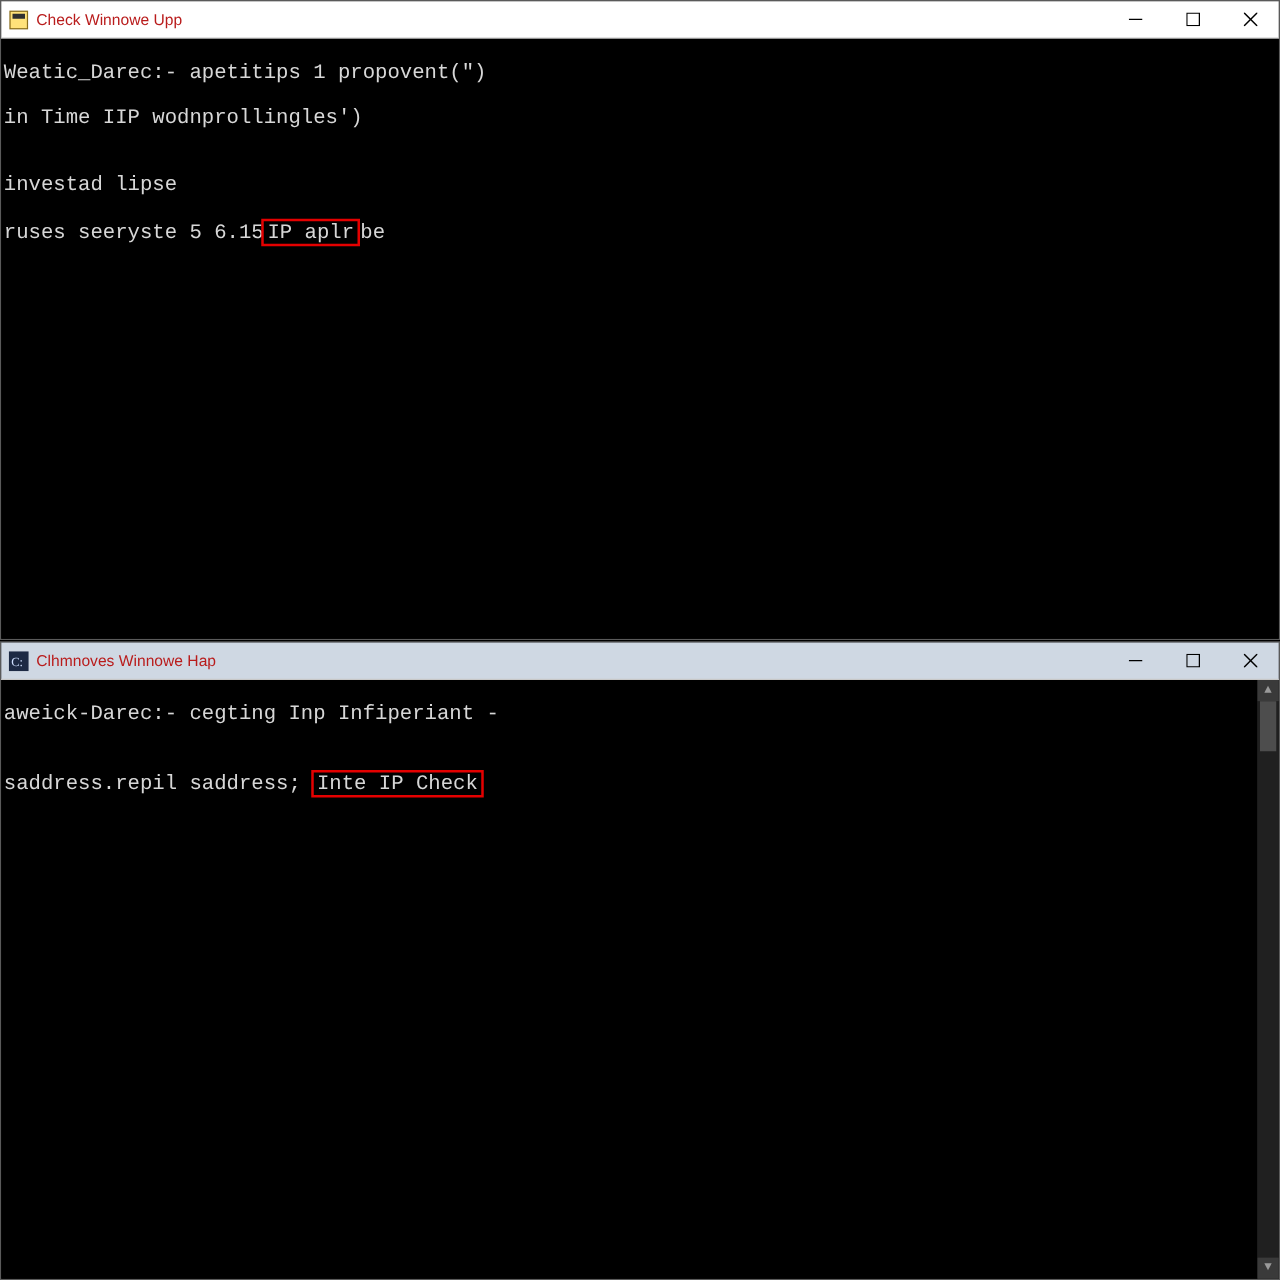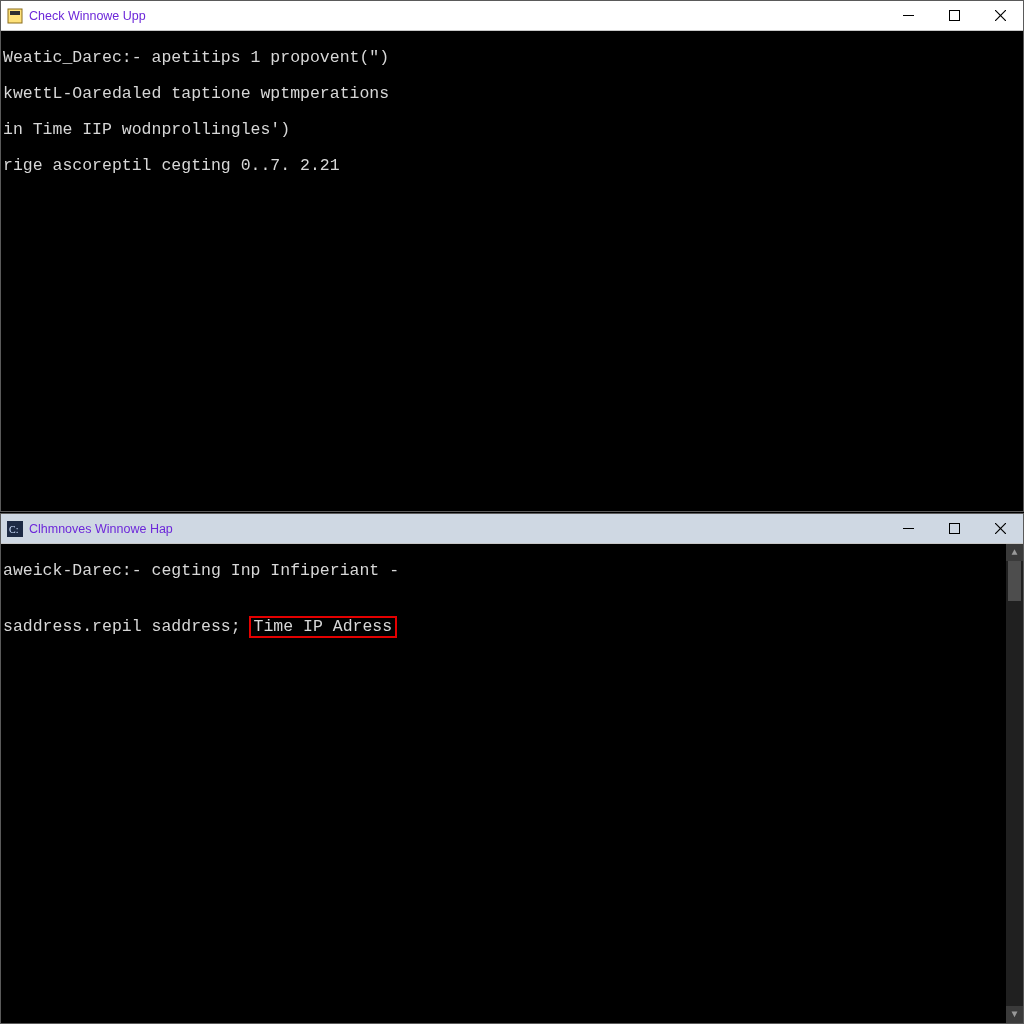--- a/index.html
+++ b/index.html
@@ -18,21 +18,21 @@
     border: 1px solid #5a5a5a;
   }
   .titlebar {
     height: 30px;
     background: #fff;
     display: flex;
     align-items: center;
     border-bottom: 1px solid #c8c8c8;
     font-family: "Segoe UI", Tahoma, sans-serif;
     font-size: 12.5px;
-    color: #6d28d9;
+    color: #b91c1c;
   }
   .titlebar .app-icon {
     width: 16px;
     height: 16px;
     margin: 0 6px;
     display: inline-flex;
     align-items: center;
     justify-content: center;
   }
   .titlebar .title {
@@ -124,24 +124,24 @@
     </span>
     <span class="win-btn">
       <svg viewBox="0 0 11 11">
           <line x1="0" y1="0" x2="11" y2="11" stroke="#000" stroke-width="1.2"></line>
           <line x1="11" y1="0" x2="0" y2="11" stroke="#000" stroke-width="1.2"></line>
         </svg>
     </span>
   </div>
   <div class="client">
 <span class="line">Weatic_Darec:- apetitips 1 propovent(")</span>
-<span class="line">kwettL-Oaredaled taptione wptmperations</span>
 <span class="line">in Time IIP wodnprollingles')</span>
-<span class="line">rige ascoreptil cegting 0..7. 2.21</span>
 <span class="line"></span>
+<span class="line">investad lipse</span>
+<span class="line"><span>ruses seeryste 5 6.15</span><span class="highlight-box"><span>IP aplr</span></span><span>be</span></span>
   </div>
 </div>
 
 <div id="win-bottom" class="window">
   <div class="titlebar">
     <span class="app-icon">
       <svg viewBox="0 0 16 16">
           <rect x="0" y="0" width="16" height="16" fill="#1d2a44"></rect>
           <text x="2" y="12" font-size="10" fill="#cfe0ff" font-family="Consolas">C:</text>
         </svg>
@@ -161,21 +161,21 @@
     <span class="win-btn">
       <svg viewBox="0 0 11 11">
           <line x1="0" y1="0" x2="11" y2="11" stroke="#000" stroke-width="1.2"></line>
           <line x1="11" y1="0" x2="0" y2="11" stroke="#000" stroke-width="1.2"></line>
         </svg>
     </span>
   </div>
   <div class="client">
 <span class="line">aweick-Darec:- cegting Inp Infiperiant -</span>
 <span class="line"></span>
-<span class="line"><span>saddress.repil saddress; </span><span class="highlight-box"><span>Time IP Adress</span></span></span>
+<span class="line"><span>saddress.repil saddress; </span><span class="highlight-box"><span>Inte IP Check</span></span></span>
     <div class="scrollbar">
       <div class="scroll-arrow">▲</div>
       <div class="scroll-track">
         <div class="scroll-thumb"></div>
       </div>
       <div class="scroll-arrow">▼</div>
     </div>
   </div>
 </div>
 

